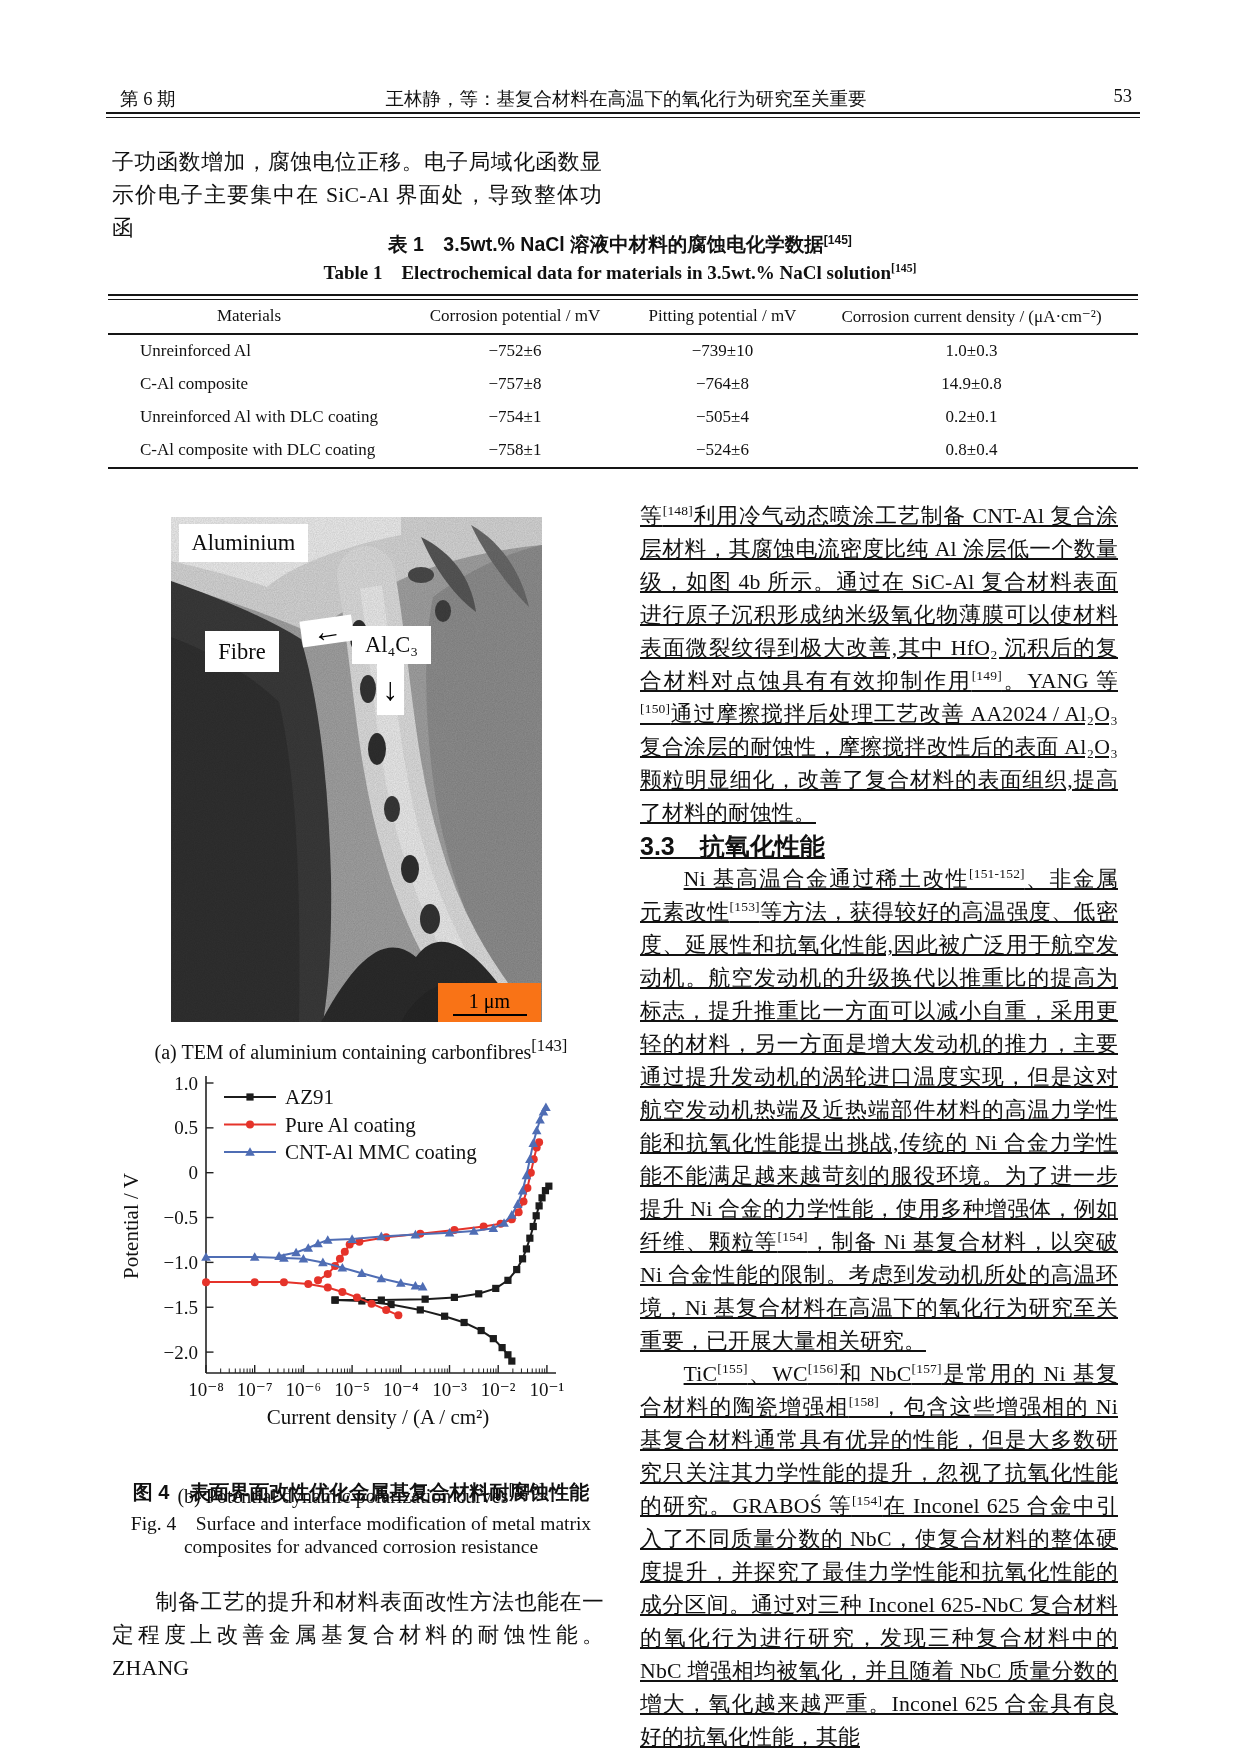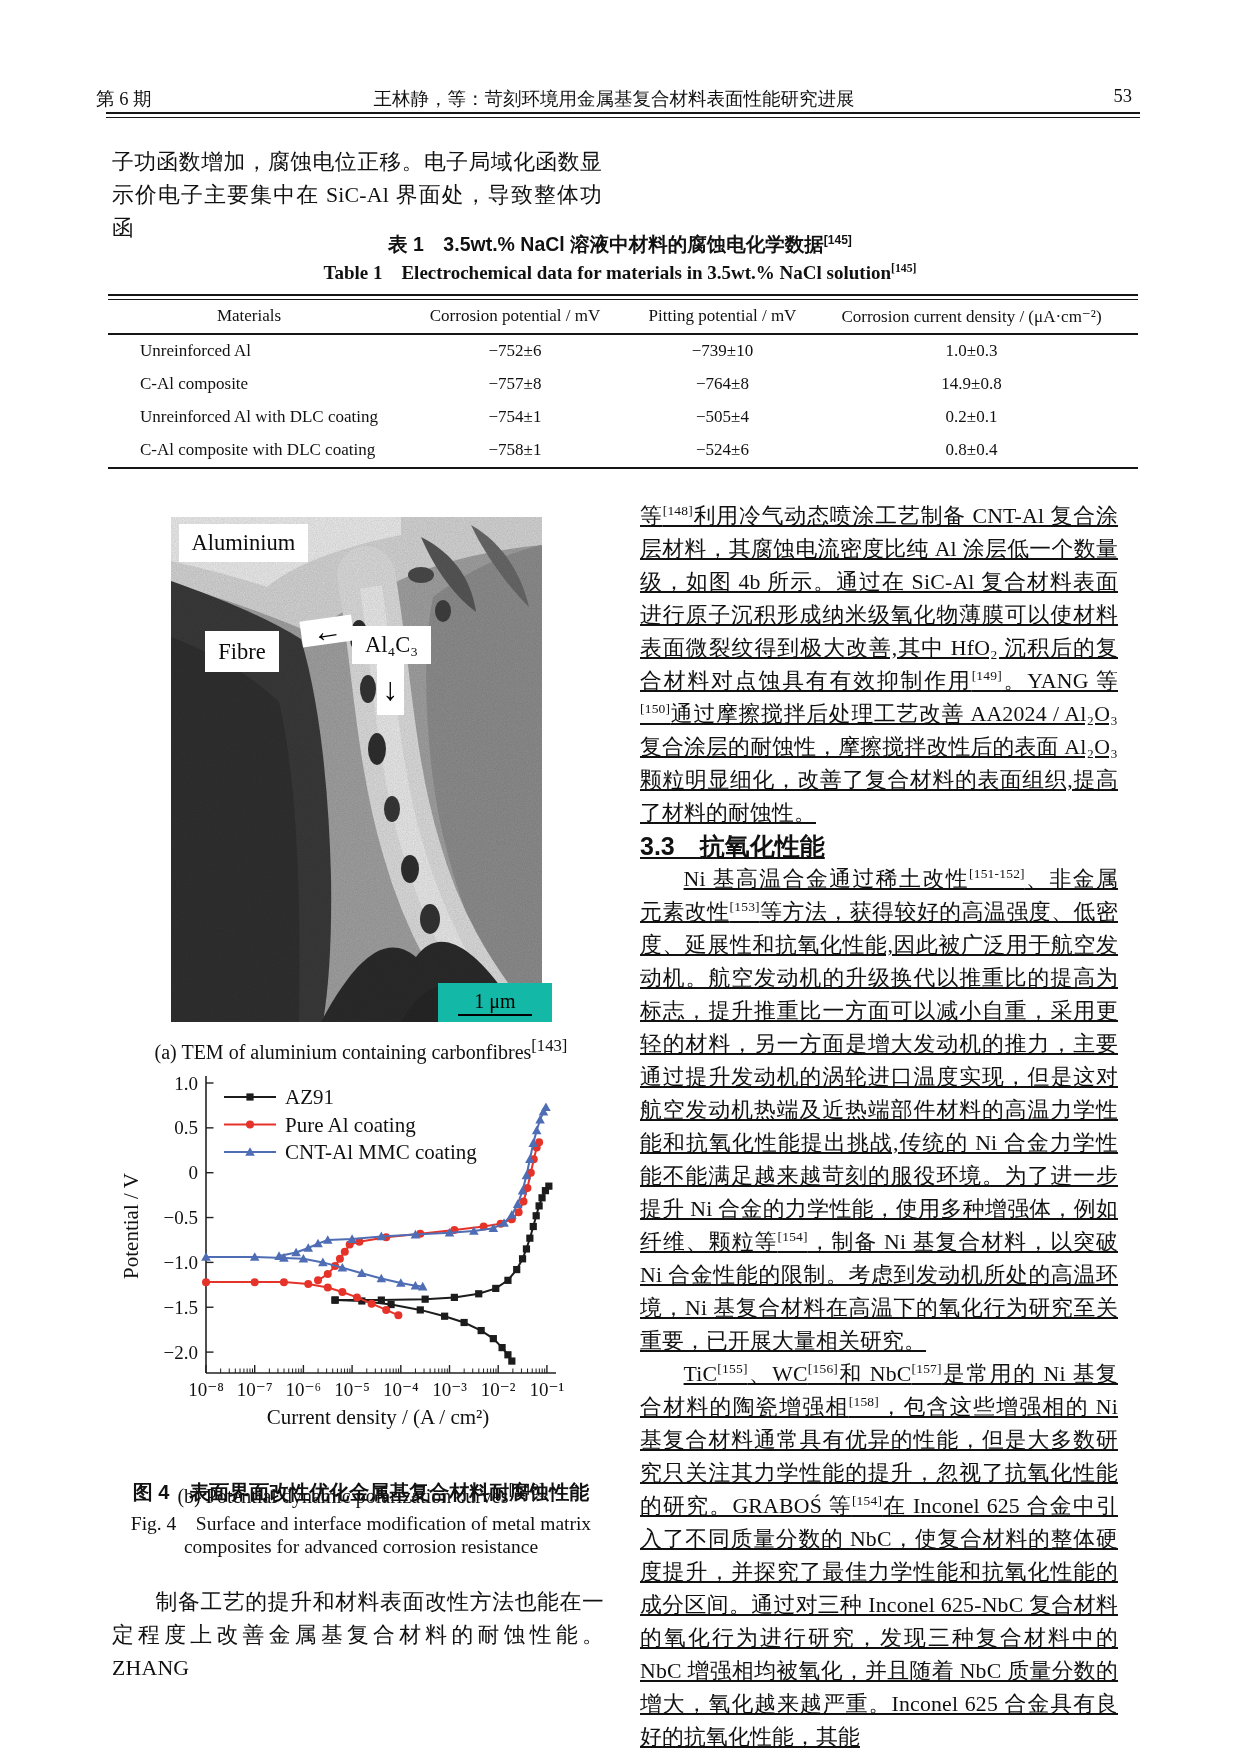--- a/index.html
+++ b/index.html
@@ -1,19 +1,19 @@
 <!DOCTYPE html>
 <html><head>
 <meta charset="utf-8">
 <style>
   html,body{margin:0;padding:0;background:#ffffff;}
   .page{position:relative;width:1240px;height:1754px;background:#fff;overflow:hidden;
         font-family:"Liberation Serif","DejaVu Serif",serif;color:#111;}
   
-  .hdr{position:absolute;top:86px;left:96px;right:108px;height:26px;font-size:18.5px;}
+  .hdr{position:absolute;top:86px;left:120px;right:108px;height:26px;font-size:18.5px;}
   .hdr .issue{position:absolute;left:0;top:0;}
   .hdr .rtitle{position:absolute;left:0;right:0;text-align:center;top:0;}
   .hdr .pageno{position:absolute;right:0;top:0;}
   .hdr-rule{position:absolute;top:112px;left:106px;right:100px;border-top:2.2px solid #171717;padding-top:2.5px;}
   .hdr-rule>div{border-top:1.8px solid #171717;}
   
   .para{font-size:21.8px;line-height:33px;text-align:justify;letter-spacing:.2px;}
   .para sup, .cap sup{font-size:.62em;line-height:0;}
   .col-left{position:absolute;left:112px;top:146px;width:490px;}
   .col-right-top{position:absolute;left:640px;top:146px;width:478px;}
@@ -37,21 +37,21 @@
   .tem{position:absolute;left:171px;top:517px;width:371px;height:505px;}
   .tem svg{display:block;}
   .tem-label{position:absolute;background:#fff;color:#0c0c0c;display:flex;align-items:center;justify-content:center;
              font-size:22.5px;}
   .lbl-alu{left:179px;top:524px;width:129px;height:38px;text-align:right;}
   .lbl-fib{left:205px;top:631px;width:74px;height:41px;}
   .lbl-alc{left:352px;top:626px;width:79px;height:38px;}
   .arrow-box{position:absolute;background:#fff;color:#000;display:flex;align-items:center;justify-content:center;}
   .arr-left{left:301px;top:618px;width:52px;height:26px;font-size:30px;transform:rotate(-8deg);}
   .arr-down{left:377px;top:663px;width:27px;height:52px;font-size:32px;}
-  .scalebar{position:absolute;left:438px;top:983px;width:114px;height:39px;background:#14b8a6;color:#000;
+  .scalebar{position:absolute;left:438px;top:983px;width:103px;height:39px;background:#f97316;color:#000;
             display:flex;flex-direction:column;align-items:center;justify-content:center;font-size:20px;}
   .scalebar .bar{width:74px;border-top:2.5px solid #000;margin-top:1px;}
   .subcap{position:absolute;left:100px;width:522px;text-align:center;font-size:20px;}
   .subcap-a{top:1036px;}
   .subcap-b{top:1480px;}
   .figcap{position:absolute;left:96px;width:530px;text-align:center;}
   .figcap-zh{top:1479px;font-size:20px;font-weight:700;font-family:"Liberation Sans","DejaVu Sans",sans-serif;}
   .figcap-en1{top:1510px;font-size:19.5px;}
   .figcap-en2{top:1536px;font-size:19.5px;}
   .col-left-bottom{position:absolute;left:112px;top:1586px;width:492px;}
@@ -68,21 +68,21 @@
   .axis-t{font-size:21px;}
   .legend-t{font-size:21px;}
 </style>
 </head>
 <body>
 
 <div class="page">
 
   <div class="hdr">
     <span class="issue">第 6 期</span>
-    <span class="rtitle">王林静，等：苛刻环境用金属基复合材料表面性能研究进展</span>
+    <span class="rtitle">王林静，等：基复合材料在高温下的氧化行为研究至关重要</span>
     <span class="pageno">53</span>
   </div>
   <div class="hdr-rule">
       <div></div>
     </div>
 
   <div class="col-left para">子功函数增加，腐蚀电位正移。电子局域化函数显示价电子主要集中在 SiC-Al 界面处，导致整体功函</div>
 
   <div class="cap cap-zh">表 1　3.5wt.% NaCl 溶液中材料的腐蚀电化学数据<sup>[145]</sup></div>
   <div class="cap cap-en">Table 1　Electrochemical data for materials in 3.5wt.% NaCl solution<sup>[145]</sup></div>

